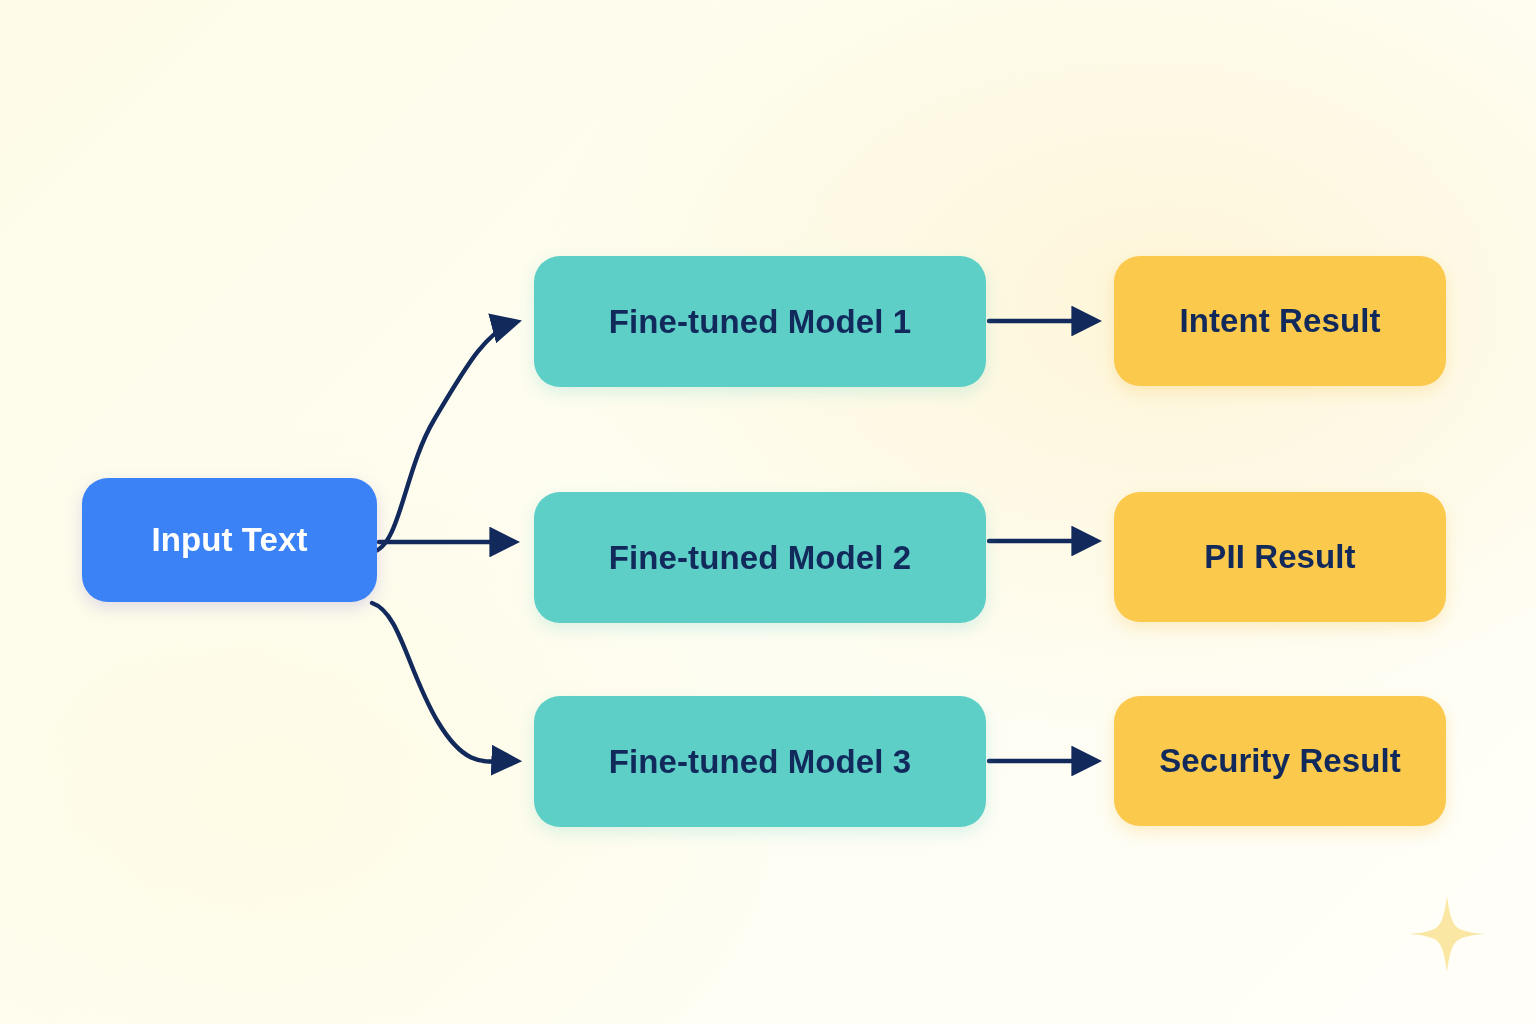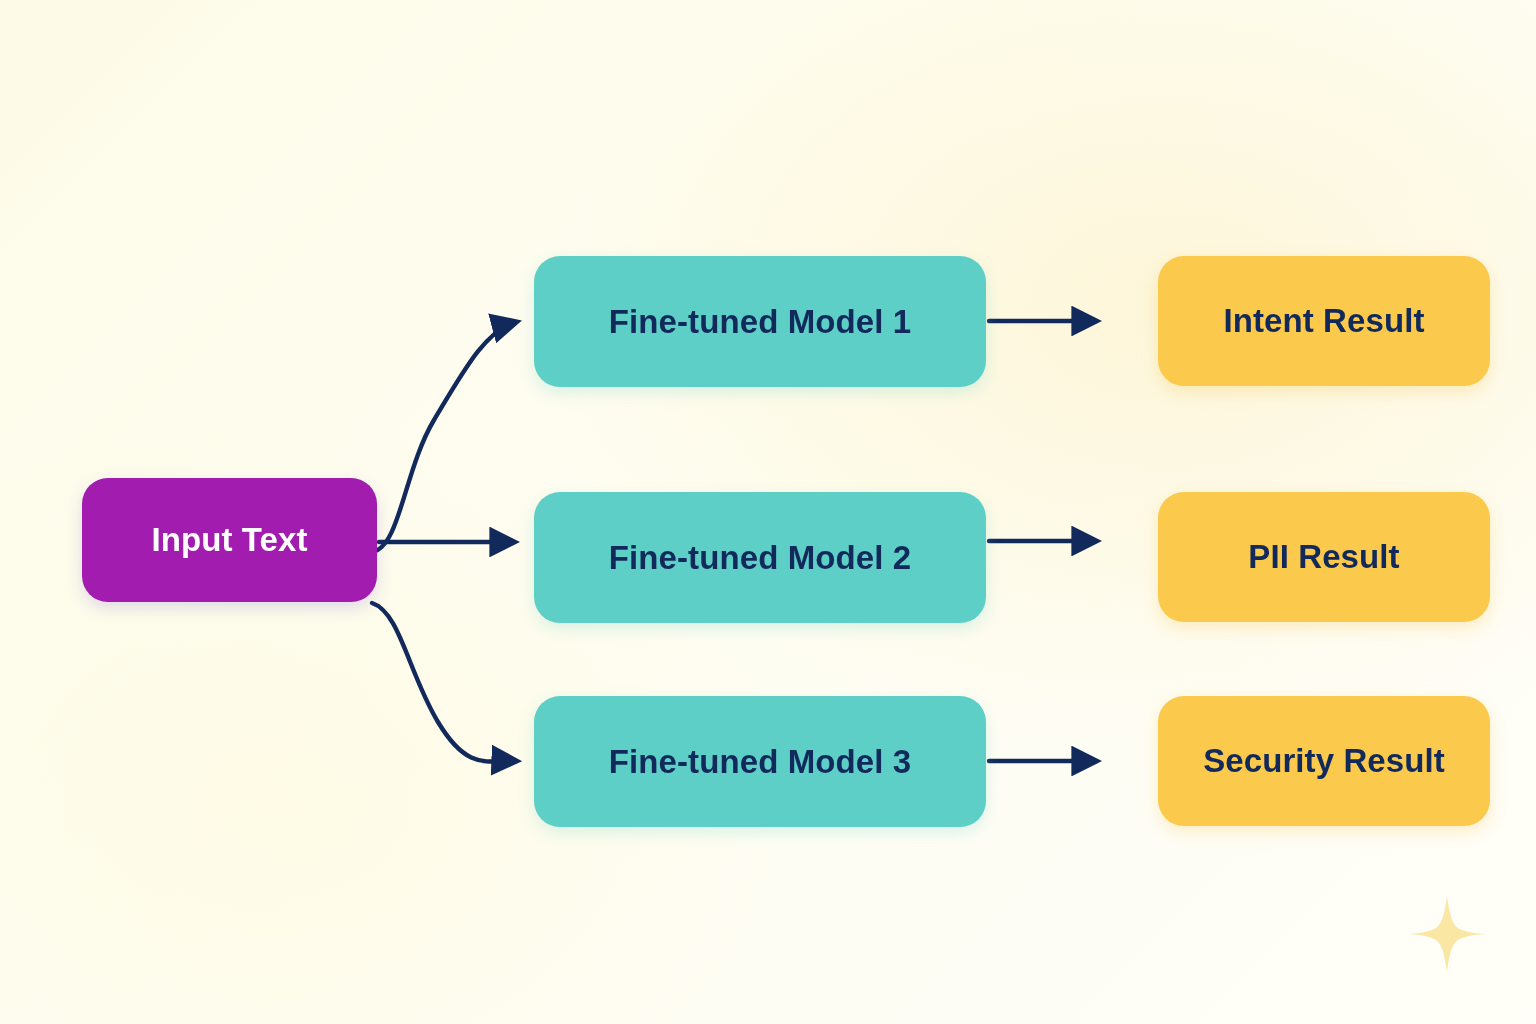--- a/index.html
+++ b/index.html
@@ -43,21 +43,21 @@
     text-align:center;
     font-weight:bold;
     letter-spacing:0.1px;
     line-height:1.15;
     z-index:3;
   }
 
   .node-input {
     left:82px; top:478px;
     width:295px; height:124px;
-    background:#a21caf;
+    background:#3b82f6;
     color:#ffffff;
     border-radius:26px;
     font-size:33px;
     box-shadow:0 6px 16px rgba(111,91,216,0.20);
   }
 
   .node-model {
     left:534px;
     width:452px; height:131px;
     background:#5dcfc6;
@@ -69,21 +69,20 @@
   }
 
   .node-result {
     left:1114px;
     width:332px; height:130px;
     background:#fbc94b;
     color:#11295b;
     border-radius:26px;
     font-size:33px;
     box-shadow:0 6px 16px rgba(243,190,60,0.26);
-    margin-left:44px;
   }
 
   .row-1 { top:256px; }
   .row-2 { top:492px; }
   .row-3 { top:696px; }
 
   
   #edges {
     position:absolute;
     left:0; top:0;

